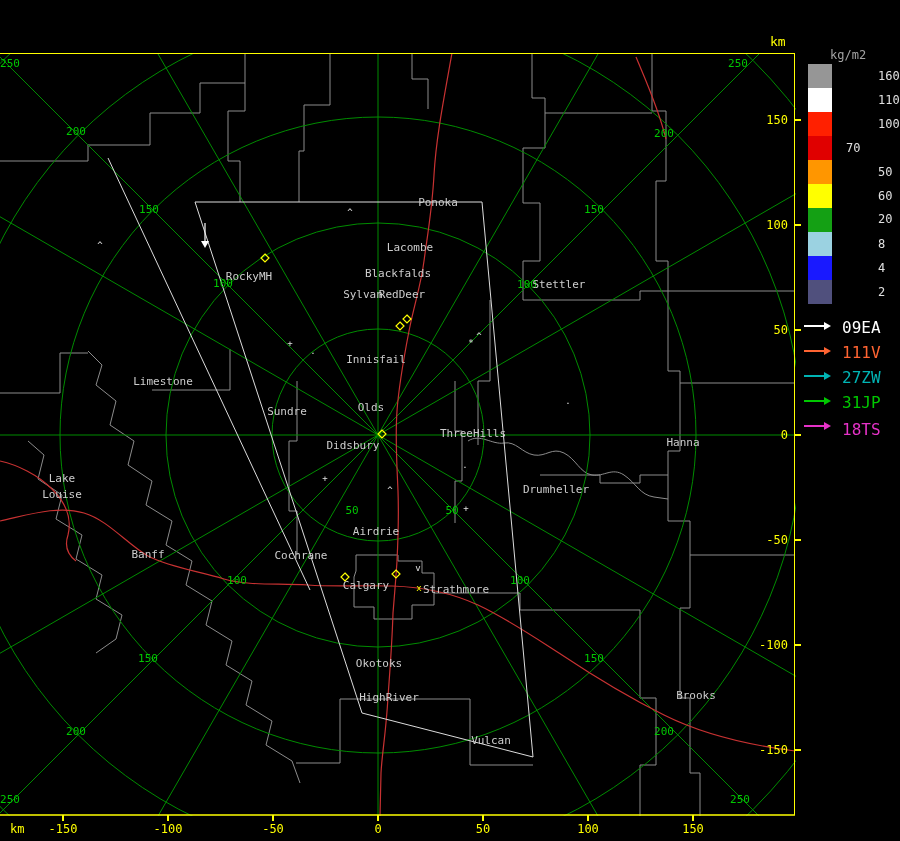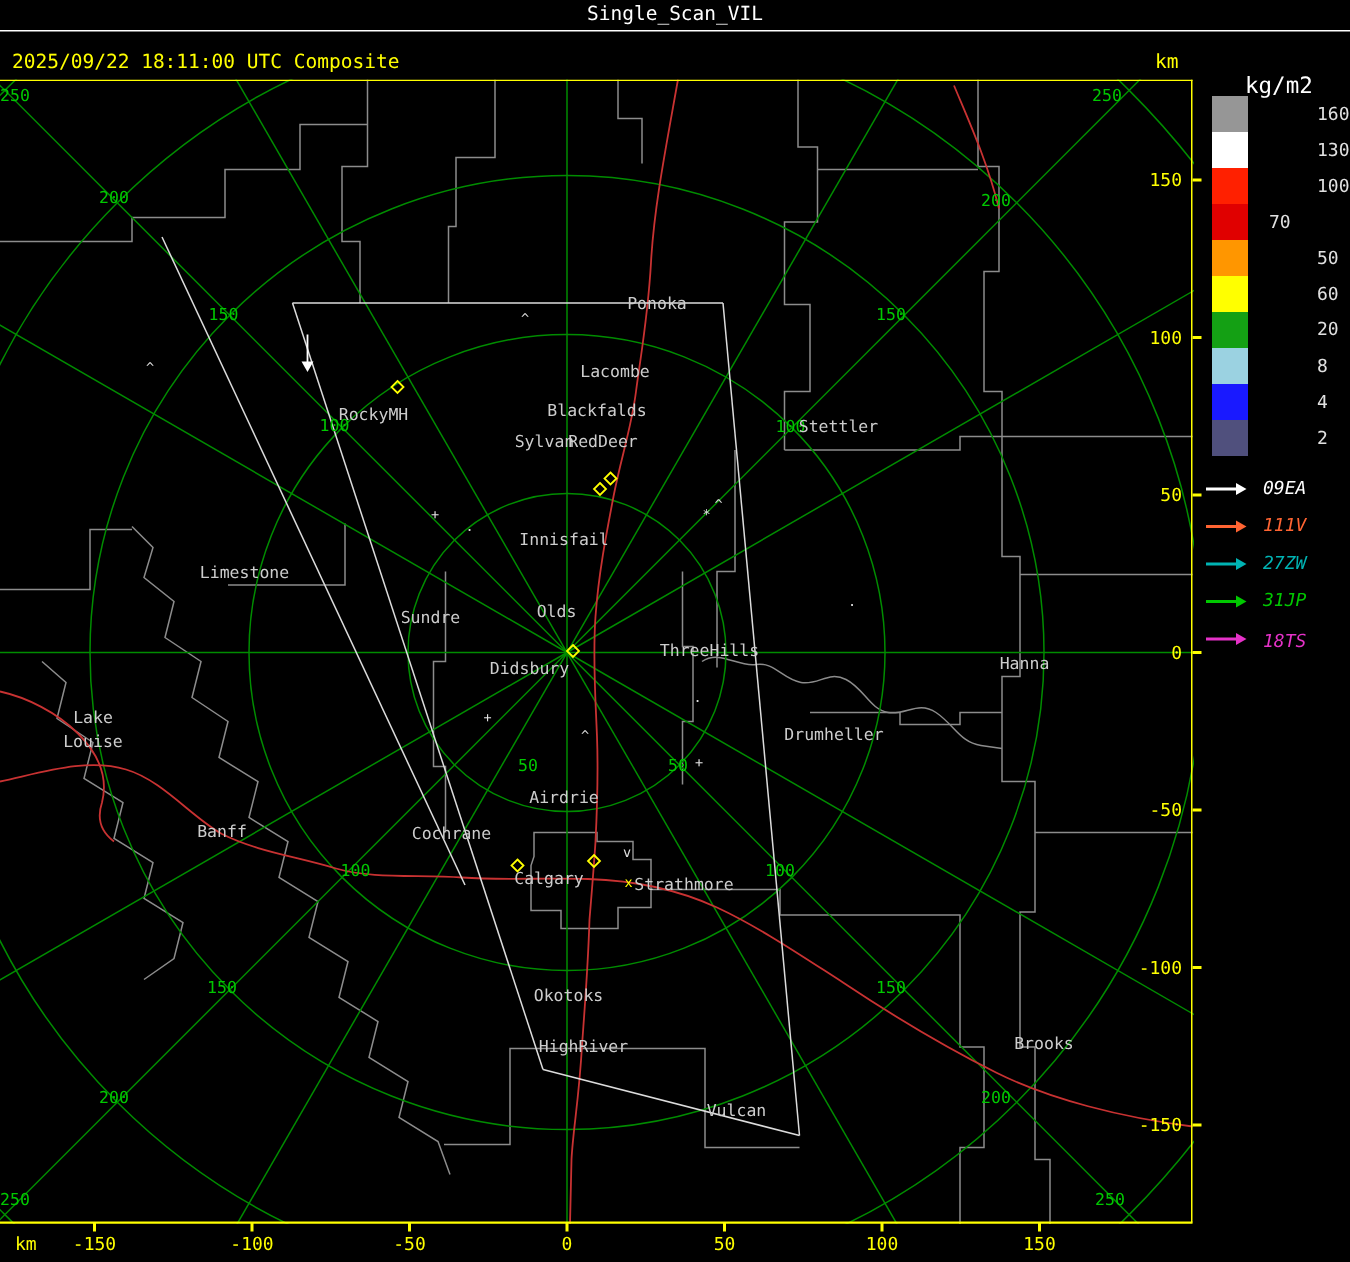--- a/index.html
+++ b/index.html
@@ -6,33 +6,31 @@
   body{width:900px;height:841px;overflow:hidden;font-family:"DejaVu Sans Mono",monospace;}
   .screen{position:relative;width:900px;height:841px;background:#000;}
   .titlebar{position:absolute;left:0;top:0;width:900px;height:20px;border-bottom:1px solid #ffffff;
             color:#ffffff;font-size:13px;text-align:center;line-height:20px;}
   .timestamp{position:absolute;left:8px;top:34px;color:#ffff00;font-size:13px;}
   .km-top{position:absolute;left:770px;top:34px;color:#ffff00;font-size:13px;}
   #map-svg{position:absolute;left:0;top:53px;}
   .tick{position:absolute;background:#ffff00;}
   .ax-label{position:absolute;color:#ffff00;font-size:12px;line-height:14px;}
   .km-bottom{position:absolute;left:10px;top:822px;color:#ffff00;font-size:12px;}
-  .cb-unit{position:absolute;left:830px;top:48px;color:#ffffff;font-size:15px;}
+  .cb-unit{position:absolute;left:830px;top:48px;color:#a3a3a3;font-size:12px;}
   .cb-box{position:absolute;width:24px;height:24px;}
   .cb-label{position:absolute;color:#e0e0e0;font-size:12px;margin-left:36px;}
   .tr-line{position:absolute;height:2px;width:20px;}
   .tr-head{position:absolute;width:0;height:0;border-top:4px solid transparent;border-bottom:4px solid transparent;}
-  .tr-label{position:absolute;font-size:12px;font-style:italic;}
+  .tr-label{position:absolute;font-size:16px;}
 </style>
 </head>
 <body>
 
 <div class="screen">
-  <div class="titlebar">Single_Scan_VIL</div>
-  <div class="timestamp">2025/09/22 18:11:00 UTC Composite</div>
   <div class="km-top">km</div>
   <svg id="map-svg" width="796" height="763" viewBox="0 0 796 763">
       <path d="M330,0 L330,52 L304,52 L304,98 L299,98 L299,149" fill="none" stroke="#8c8c8c" stroke-width="1"></path>
       <path d="M245,0 L245,58 L228,58 L228,108 L240,108 L240,149" fill="none" stroke="#8c8c8c" stroke-width="1"></path>
       <path d="M532,0 L532,45 L545,45 L545,95 L523,95 L523,150 L540,150 L540,208 L523,208 L523,247" fill="none" stroke="#8c8c8c" stroke-width="1"></path>
       <path d="M523,247 L640,247 L640,238 L795,238" fill="none" stroke="#8c8c8c" stroke-width="1"></path>
       <path d="M652,0 L652,58 L666,58 L666,128 L656,128 L656,208 L668,208 L668,238" fill="none" stroke="#8c8c8c" stroke-width="1"></path>
       <path d="M668,238 L668,318 L680,318 L680,398 L668,398 L668,468 L690,468 L690,555 L680,555 L680,645 L690,645 L690,720 L700,720 L700,763" fill="none" stroke="#8c8c8c" stroke-width="1"></path>
       <path d="M680,330 L795,330" fill="none" stroke="#8c8c8c" stroke-width="1"></path>
       <path d="M690,502 L795,502" fill="none" stroke="#8c8c8c" stroke-width="1"></path>
@@ -176,21 +174,21 @@
     <div class="ax-label" style="left: 750px; top: 428px; width: 38px; text-align: right;">0</div>
     <div class="tick" style="left: 795px; top: 539px; width: 6px; height: 2px;"></div>
     <div class="ax-label" style="left: 750px; top: 533px; width: 38px; text-align: right;">-50</div>
     <div class="tick" style="left: 795px; top: 644px; width: 6px; height: 2px;"></div>
     <div class="ax-label" style="left: 750px; top: 638px; width: 38px; text-align: right;">-100</div>
     <div class="tick" style="left: 795px; top: 749px; width: 6px; height: 2px;"></div>
     <div class="ax-label" style="left: 750px; top: 743px; width: 38px; text-align: right;">-150</div>
     <div class="cb-box" style="left: 808px; top: 64px; background: rgb(150, 150, 150);"></div>
     <div class="cb-label" style="left: 842px; top: 69px;">160</div>
     <div class="cb-box" style="left: 808px; top: 88px; background: rgb(255, 255, 255);"></div>
-    <div class="cb-label" style="left: 842px; top: 93px;">130</div>
+    <div class="cb-label" style="left: 842px; top: 93px;">110</div>
     <div class="cb-box" style="left: 808px; top: 112px; background: rgb(255, 32, 0);"></div>
     <div class="cb-label" style="left: 842px; top: 117px;">100</div>
     <div class="cb-box" style="left: 808px; top: 136px; background: rgb(224, 0, 0);"></div>
     <div class="cb-label" style="left: 810px; top: 141px;">70</div>
     <div class="cb-box" style="left: 808px; top: 160px; background: rgb(255, 150, 0);"></div>
     <div class="cb-label" style="left: 842px; top: 165px;">50</div>
     <div class="cb-box" style="left: 808px; top: 184px; background: rgb(255, 255, 0);"></div>
     <div class="cb-label" style="left: 842px; top: 189px;">60</div>
     <div class="cb-box" style="left: 808px; top: 208px; background: rgb(20, 160, 20);"></div>
     <div class="cb-label" style="left: 842px; top: 212px;">20</div>

